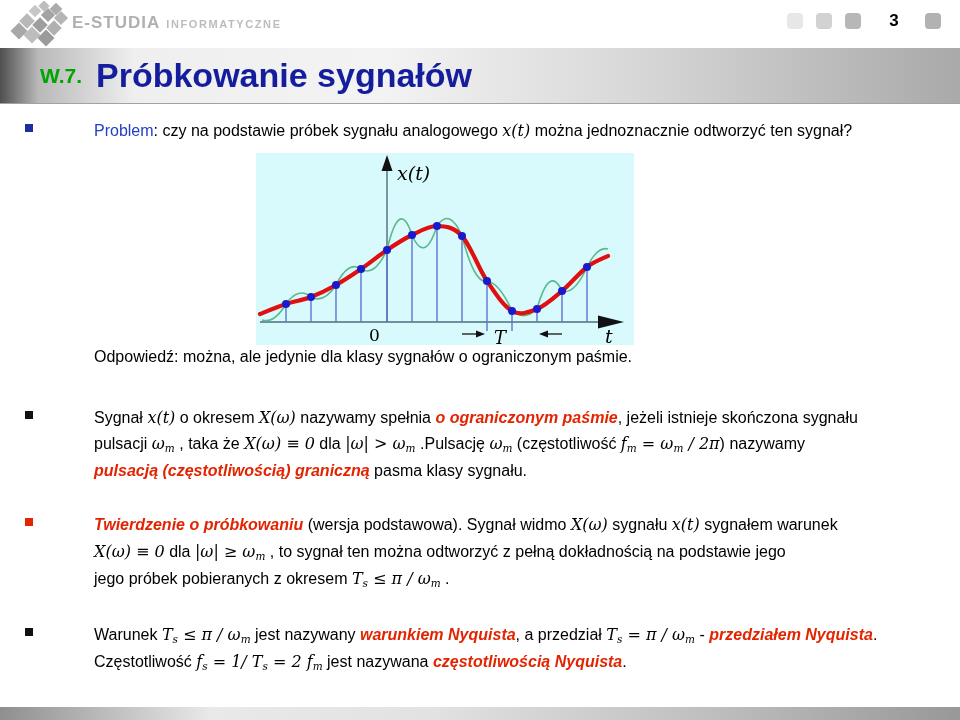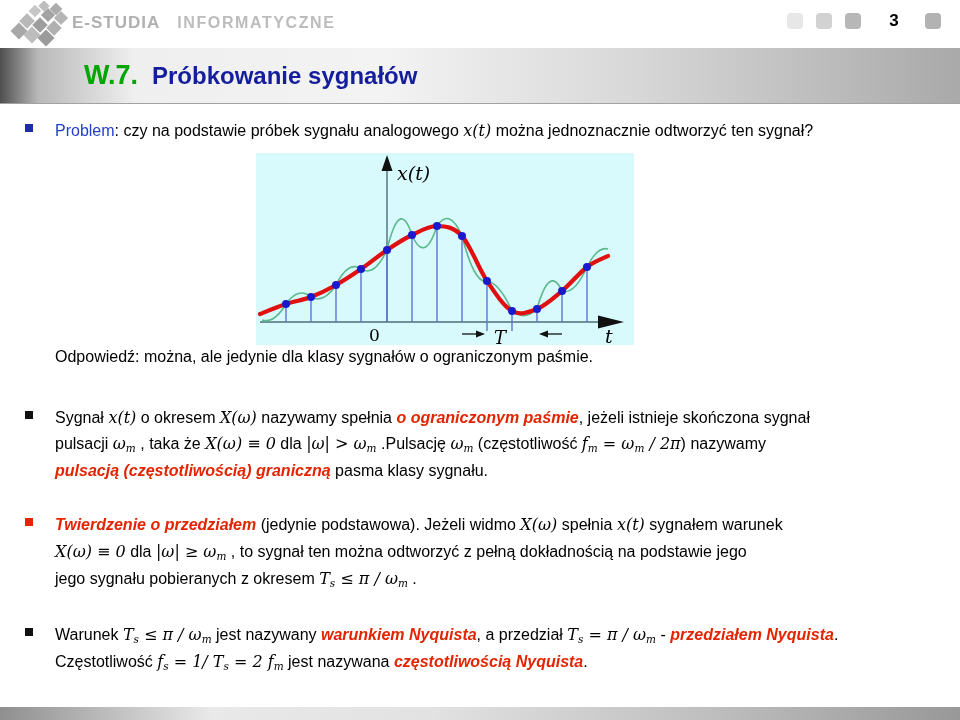--- a/index.html
+++ b/index.html
@@ -18,43 +18,43 @@
   html,body{background:#dddddd;}
   .slide{
     position:relative;width:960px;height:720px;background:#ffffff;overflow:hidden;
     font-family:"Liberation Sans",sans-serif;color:#000;
   }
   
   .hdr{position:absolute;left:0;top:0;width:960px;height:48px;background:#fff;}
   .logo{position:absolute;left:6px;top:1px;}
   .brand{position:absolute;left:72px;top:13px;display:flex;align-items:baseline;white-space:nowrap;}
   .brand .b1{font-size:17px;font-weight:bold;letter-spacing:1px;color:#b0b0b0;}
-  .brand .b2{font-size:16px;font-weight:bold;letter-spacing:1.6px;color:#bcbcbc;margin-left:17px;}
+  .brand .b2{font-size:11px;font-weight:bold;letter-spacing:1.6px;color:#bcbcbc;margin-left:6px;}
   .pager{position:absolute;right:19px;top:11px;display:flex;align-items:center;}
   .sq{width:16px;height:16px;border-radius:4px;}
   .sq+.sq{margin-left:13px;}
   .sq1{background:#e7e7e7;}.sq2{background:#d2d2d2;margin-left:13px;}.sq3{background:#b7b7b7;margin-left:13px;}
   .sq4{background:#b2b2b2;margin-left:24px;}
   .pnum{font-size:17px;font-weight:bold;color:#000;margin-left:26px;width:14px;text-align:center;}
   
   .titlebar{
     position:absolute;left:0;top:48px;width:960px;height:56px;
     background:linear-gradient(90deg,#4f4f4f 0%,#b9b9b9 4%,#efefef 14%,#f3f3f3 40%,#d9d9d9 65%,#a9a9a9 100%);
     border-bottom:1px solid #a2a2a2;
     display:flex;align-items:center;
   }
-  .titlebar .tprefix{font-size:27px;font-weight:bold;color:var(--c-title-green);margin-left:84px;}
-  .titlebar .ttext{font-size:24px;font-weight:bold;color:var(--c-title-navy);margin-left:14px;}
+  .titlebar .tprefix{font-size:21px;font-weight:bold;color:var(--c-title-green);margin-left:40px;}
+  .titlebar .ttext{font-size:34px;font-weight:bold;color:var(--c-title-navy);margin-left:14px;}
   
   .footbar{
     position:absolute;left:0;bottom:0;width:960px;height:13px;
     background:linear-gradient(90deg,#8f8f8f 0%,#e9e9e9 22%,#e2e2e2 45%,#bdbdbd 75%,#989898 100%);
   }
   
-  .line{position:absolute;font-size:16px;line-height:26.5px;white-space:nowrap;color:#000;}
+  .line{position:absolute;font-size:16px;line-height:26.5px;white-space:nowrap;color:#000;margin-left:39px;}
   .bullet{position:absolute;width:8px;height:8px;}
   .sg-p{color:#000;}
   .sg-b{color:var(--c-problem-blue);}
   .sg-r{color:var(--c-alert-red);font-style:italic;font-weight:bold;}
   .sg-m{font-family:"DejaVu Serif",serif;font-style:italic;}
   sub.sg-msub{
     font-family:"DejaVu Serif",serif;font-style:italic;
     font-size:10.5px;line-height:0;vertical-align:baseline;position:relative;top:3px;
   }
   
@@ -164,28 +164,28 @@
         <text class="figtxt it" x="141" y="27" font-size="19">x(t)</text>
         <text class="figtxt" x="113" y="188" font-size="17">0</text>
         <text class="figtxt it" x="349" y="190" font-size="19">t</text>
         <text class="figtxt it" x="238" y="191" font-size="18">T</text>
       </svg>
     </figure>
 
     <div class="line" style="left:55px;top:344px;"><span class="sg-p">Odpowiedź: można, ale jedynie dla klasy sygnałów o ograniczonym paśmie.</span></div>
 
     <span class="bullet" style="left:25px;top:411px;background:#111;"></span>
-    <div class="line" style="left:55px;top:405px;"><span class="sg-p">Sygnał </span><span class="sg-m">x(t)</span><span class="sg-p"> o okresem </span><span class="sg-m">X(ω)</span><span class="sg-p"> nazywamy spełnia </span><span class="sg-r">o ograniczonym paśmie</span><span class="sg-p">, jeżeli istnieje skończona sygnał</span></div>
+    <div class="line" style="left:55px;top:405px;"><span class="sg-p">Sygnał </span><span class="sg-m">x(t)</span><span class="sg-p"> o okresem </span><span class="sg-m">X(ω)</span><span class="sg-p"> nazywamy spełnia </span><span class="sg-r">o ograniczonym paśmie</span><span class="sg-p">, jeżeli istnieje skończona sygnału</span></div>
     <div class="line" style="left:55px;top:431px;"><span class="sg-p">pulsacji </span><span class="sg-m">ω</span><sub class="sg-msub">m</sub><span class="sg-p"> , taka że  </span><span class="sg-m">X(ω) ≡ 0</span><span class="sg-p">  dla  </span><span class="sg-m">|ω| &gt; ω</span><sub class="sg-msub">m</sub><span class="sg-p"> .Pulsację </span><span class="sg-m">ω</span><sub class="sg-msub">m</sub><span class="sg-p">  (częstotliwość  </span><span class="sg-m">f</span><sub class="sg-msub">m</sub><span class="sg-m"> = ω</span><sub class="sg-msub">m</sub><span class="sg-m"> / 2π</span><span class="sg-p">) nazywamy</span></div>
     <div class="line" style="left:55px;top:458px;"><span class="sg-r">pulsacją  (częstotliwością) graniczną</span><span class="sg-p"> pasma klasy sygnału.</span></div>
 
     <span class="bullet" style="left:25px;top:518px;background:var(--c-alert-red);"></span>
-    <div class="line" style="left:55px;top:512px;"><span class="sg-r">Twierdzenie o przedziałem</span><span class="sg-p"> (jedynie podstawowa). Jeżeli widmo </span><span class="sg-m">X(ω)</span><span class="sg-p"> spełnia </span><span class="sg-m">x(t)</span><span class="sg-p"> sygnałem warunek</span></div>
+    <div class="line" style="left:55px;top:512px;"><span class="sg-r">Twierdzenie o próbkowaniu</span><span class="sg-p"> (wersja podstawowa). Sygnał widmo </span><span class="sg-m">X(ω)</span><span class="sg-p"> sygnału </span><span class="sg-m">x(t)</span><span class="sg-p"> sygnałem warunek</span></div>
     <div class="line" style="left:55px;top:539px;text-align:center;"><span class="sg-m">X(ω) ≡ 0</span><span class="sg-p">  dla  </span><span class="sg-m">|ω| ≥ ω</span><sub class="sg-msub">m</sub><span class="sg-p"> , to sygnał ten można odtworzyć z pełną dokładnością na podstawie jego</span></div>
-    <div class="line" style="left:55px;top:566px;"><span class="sg-p">jego sygnału pobieranych z okresem </span><span class="sg-m">T</span><sub class="sg-msub">s</sub><span class="sg-m"> ≤ π / ω</span><sub class="sg-msub">m</sub><span class="sg-p"> .</span></div>
+    <div class="line" style="left:55px;top:566px;"><span class="sg-p">jego próbek pobieranych z okresem </span><span class="sg-m">T</span><sub class="sg-msub">s</sub><span class="sg-m"> ≤ π / ω</span><sub class="sg-msub">m</sub><span class="sg-p"> .</span></div>
 
     <span class="bullet" style="left:25px;top:628px;background:#111;"></span>
     <div class="line" style="left:55px;top:622px;"><span class="sg-p">Warunek </span><span class="sg-m">T</span><sub class="sg-msub">s</sub><span class="sg-m"> ≤ π / ω</span><sub class="sg-msub">m</sub><span class="sg-p">  jest nazywany </span><span class="sg-r">warunkiem Nyquista</span><span class="sg-p">, a przedział </span><span class="sg-m">T</span><sub class="sg-msub">s</sub><span class="sg-m"> = π / ω</span><sub class="sg-msub">m</sub><span class="sg-p">  - </span><span class="sg-r">przedziałem Nyquista</span><span class="sg-p">.</span></div>
     <div class="line" style="left:55px;top:649px;"><span class="sg-p">Częstotliwość </span><span class="sg-m">f</span><sub class="sg-msub">s</sub><span class="sg-m"> = 1/ </span><span class="sg-m">T</span><sub class="sg-msub">s</sub><span class="sg-m"> = 2 </span><span class="sg-m">f</span><sub class="sg-msub">m</sub><span class="sg-p">  jest nazywana </span><span class="sg-r">częstotliwością Nyquista</span><span class="sg-p">.</span></div>
 
   </main>
 
   <div class="footbar"></div>
 </div>
 

